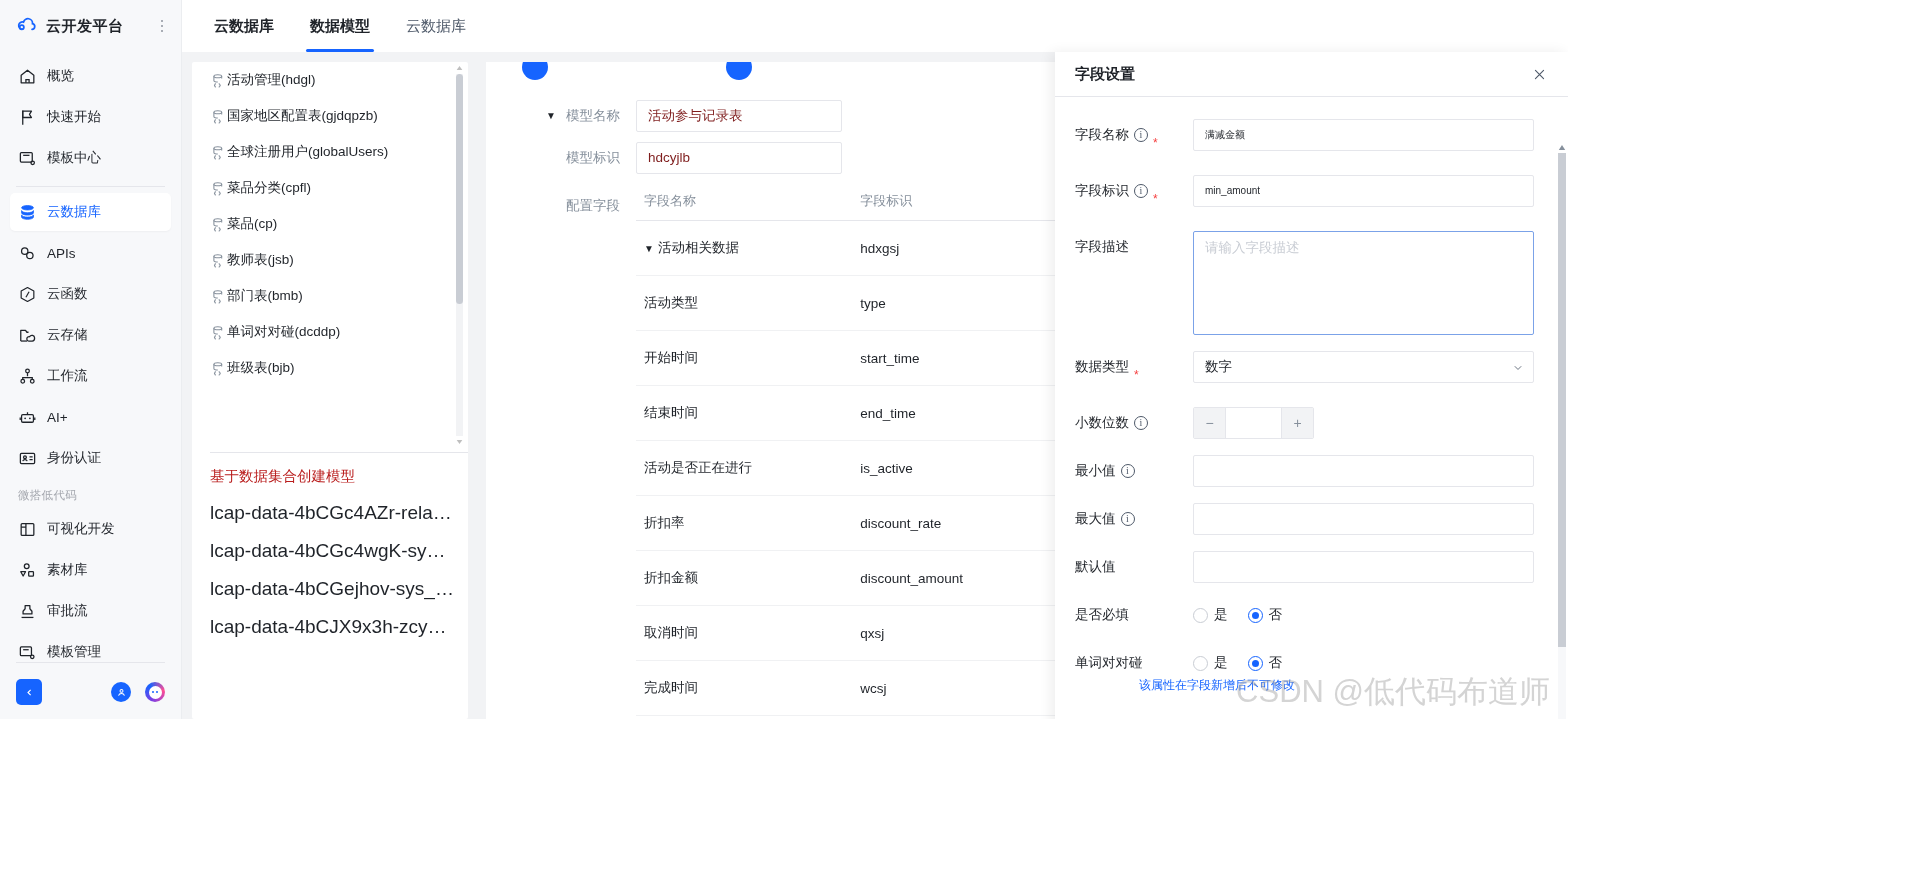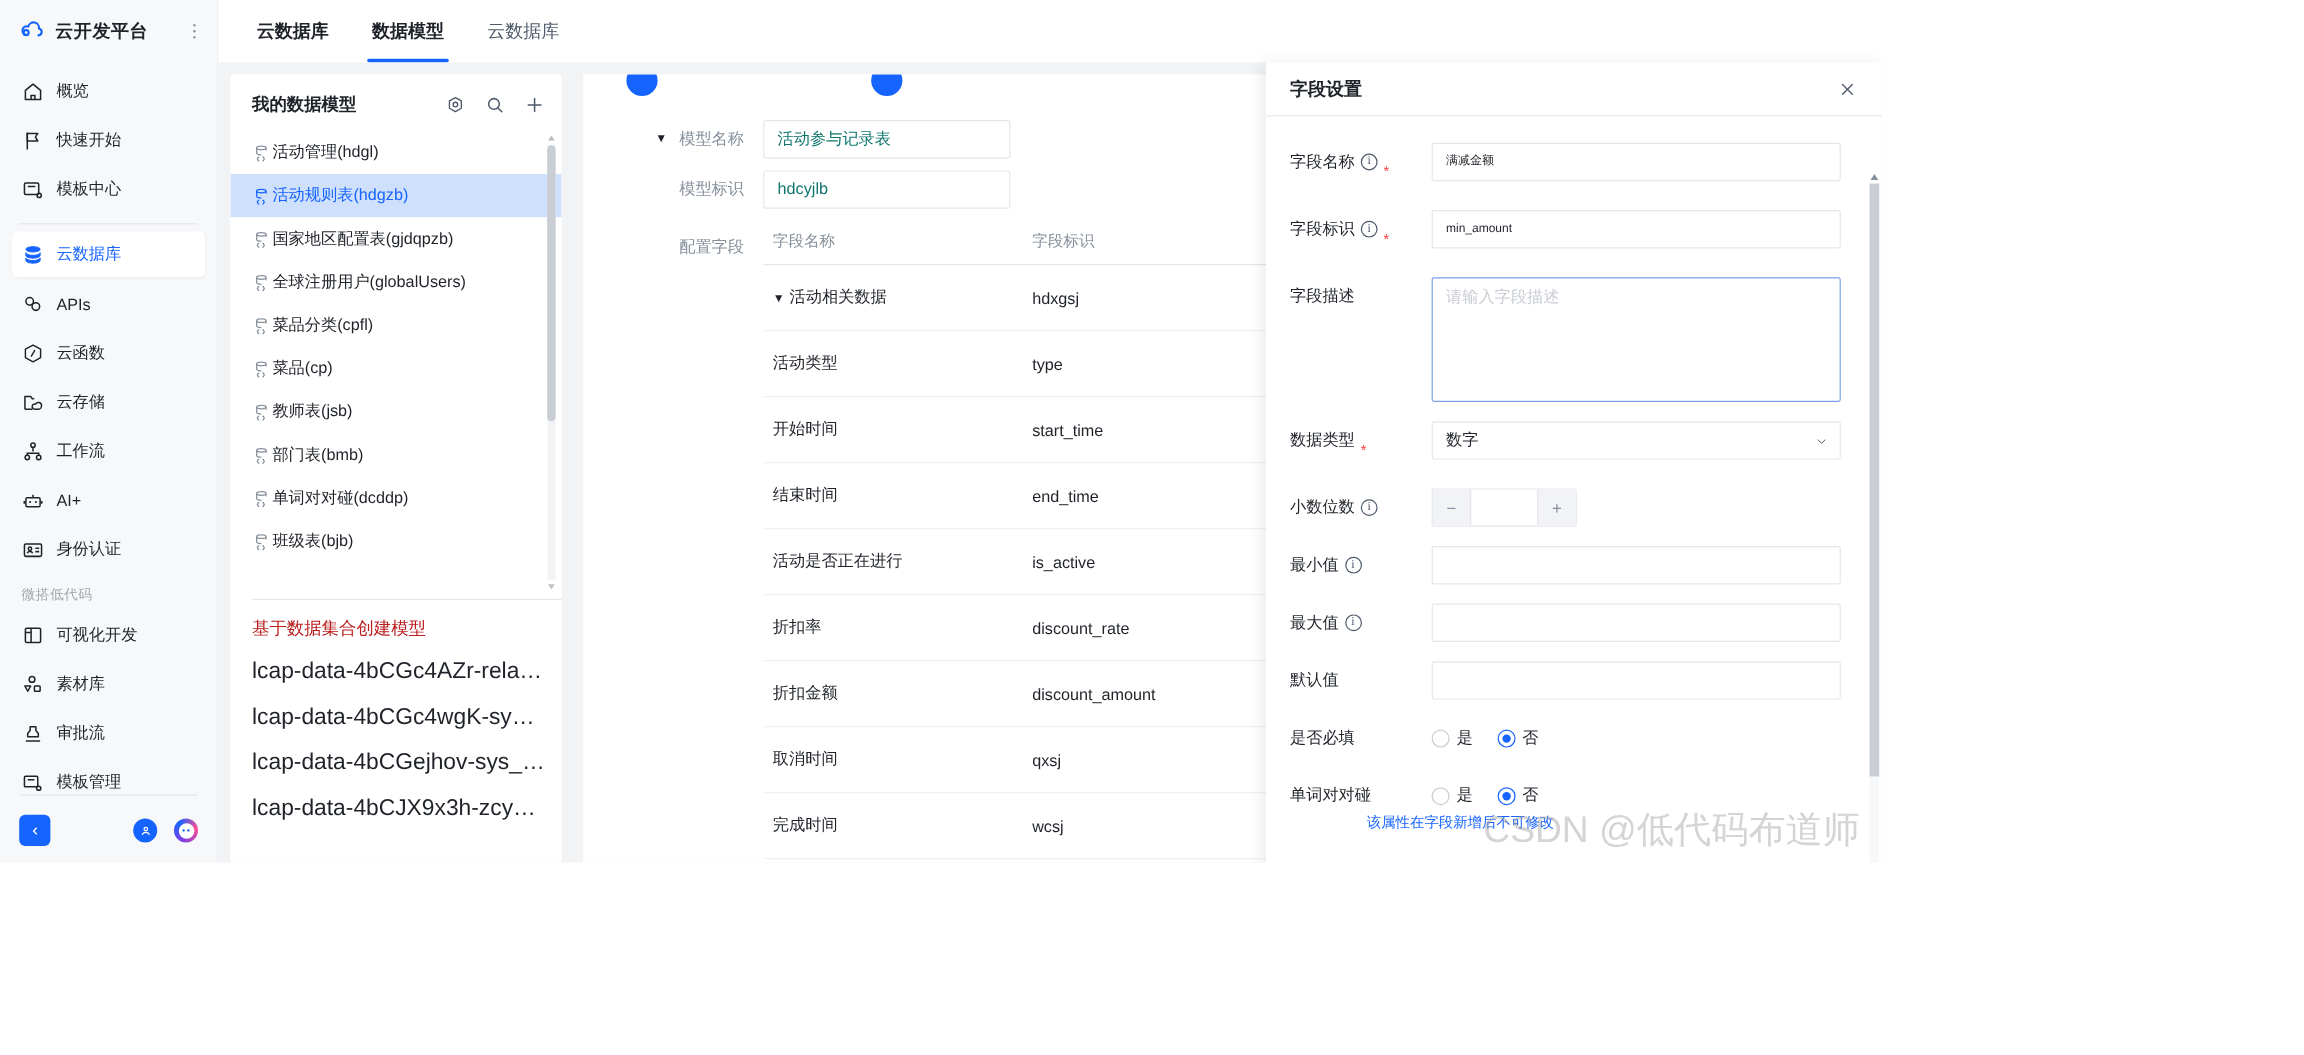--- a/index.html
+++ b/index.html
@@ -166,21 +166,21 @@
 
   .form-row { display:flex; align-items:flex-start; padding: 10px 0 0 0; }
   .form-label {
     width: 150px; flex:none; text-align:right; padding-right: 16px;
     font-size: 13.5px; color:#86909c; line-height: 32px;
     display:flex; justify-content:flex-end; align-items:flex-start; gap:10px;
   }
   .caret { color:#1f2329; font-size:10px; line-height:32px; }
   .form-input {
     width: 206px; height: 32px; border: 1px solid #e5e6eb; border-radius: 2px;
-    font-size: 13.5px; color:#0f766e; padding: 0 11px; line-height: 30px;
+    font-size: 13.5px; color:#7f1d1d; padding: 0 11px; line-height: 30px;
     background:#fff;
   }
 
   table.fields { border-collapse: collapse; width: 640px; margin-top: 2px; }
   table.fields th {
     text-align:left; font-size: 13px; color:#86909c; font-weight:400;
     padding: 6px 0 10px 0; border-bottom: 1px solid #e5e6eb;
   }
   table.fields td {
     font-size: 13.5px; color:#1f2329; padding: 18px 0;
@@ -477,68 +477,34 @@
         <span>数据模型</span>
       </div>
       <div class="tab plain">
         <span>云数据库</span>
       </div>
     </div>
 
     <div class="workarea">
 
       <div class="model-card">
-        <div class="model-card-head">
-          <span class="model-card-title">我的数据模型</span>
-          <span class="mc-actions">
-            <span class="ic">
-              <svg class="svgicon" viewBox="0 0 24 24" fill="none" stroke="#4e5969" stroke-width="1.6">
-                <path d="M12 3.3 19 7.2v8.6L12 19.7 5 15.8V7.2z" stroke-linejoin="round"></path>
-                <circle cx="12" cy="11.5" r="2.7"></circle>
-              </svg>
-            </span>
-            <span class="ic">
-              <svg class="svgicon" viewBox="0 0 24 24" fill="none" stroke="#4e5969" stroke-width="1.8">
-                <circle cx="10.8" cy="10.8" r="6.3"></circle>
-                  <path d="M15.5 15.5 20 20" stroke-linecap="round"></path>
-              </svg>
-            </span>
-            <span class="ic">
-              <svg class="svgicon" viewBox="0 0 24 24" fill="none" stroke="#4e5969" stroke-width="1.8">
-                <path d="M12 4.5v15M4.5 12h15" stroke-linecap="round"></path>
-              </svg>
-            </span>
-          </span>
-        </div>
 
         <div class="model-list">
           <div class="model-item">
             <span class="db">
               <svg class="svgicon" viewBox="0 0 24 24" fill="none" stroke="currentColor" stroke-width="1.5">
                 <ellipse cx="11" cy="6" rx="5.5" ry="2.1"></ellipse>
                   <path d="M5.5 6v6c0 1.2 2.5 2.1 5.5 2.1"></path>
                 <path d="M16.5 6v3.2"></path>
                   <path d="M8.5 16.5c-1 0-1.6.4-1.6 1.2s-.6 1.2-1.3 1.2c.7 0 1.3.4 1.3 1.2s.6 1.2 1.6 1.2"></path>
                 <path d="M12.2 16.5c1 0 1.6.4 1.6 1.2s.6 1.2 1.3 1.2c-.7 0-1.3.4-1.3 1.2s-.6 1.2-1.6 1.2"></path>
               </svg>
             </span>
             <span class="lbl">活动管理(hdgl)</span>
           </div>
-          <div class="model-item selected">
-            <span class="db">
-              <svg class="svgicon" viewBox="0 0 24 24" fill="none" stroke="currentColor" stroke-width="1.5">
-                <ellipse cx="11" cy="6" rx="5.5" ry="2.1"></ellipse>
-                  <path d="M5.5 6v6c0 1.2 2.5 2.1 5.5 2.1"></path>
-                <path d="M16.5 6v3.2"></path>
-                  <path d="M8.5 16.5c-1 0-1.6.4-1.6 1.2s-.6 1.2-1.3 1.2c.7 0 1.3.4 1.3 1.2s.6 1.2 1.6 1.2"></path>
-                <path d="M12.2 16.5c1 0 1.6.4 1.6 1.2s.6 1.2 1.3 1.2c-.7 0-1.3.4-1.3 1.2s-.6 1.2-1.6 1.2"></path>
-              </svg>
-            </span>
-            <span class="lbl">活动规则表(hdgzb)</span>
-          </div>
           <div class="model-item">
             <span class="db">
               <svg class="svgicon" viewBox="0 0 24 24" fill="none" stroke="currentColor" stroke-width="1.5">
                 <ellipse cx="11" cy="6" rx="5.5" ry="2.1"></ellipse>
                   <path d="M5.5 6v6c0 1.2 2.5 2.1 5.5 2.1"></path>
                 <path d="M16.5 6v3.2"></path>
                   <path d="M8.5 16.5c-1 0-1.6.4-1.6 1.2s-.6 1.2-1.3 1.2c.7 0 1.3.4 1.3 1.2s.6 1.2 1.6 1.2"></path>
                 <path d="M12.2 16.5c1 0 1.6.4 1.6 1.2s.6 1.2 1.3 1.2c-.7 0-1.3.4-1.3 1.2s-.6 1.2-1.6 1.2"></path>
               </svg>
             </span>

